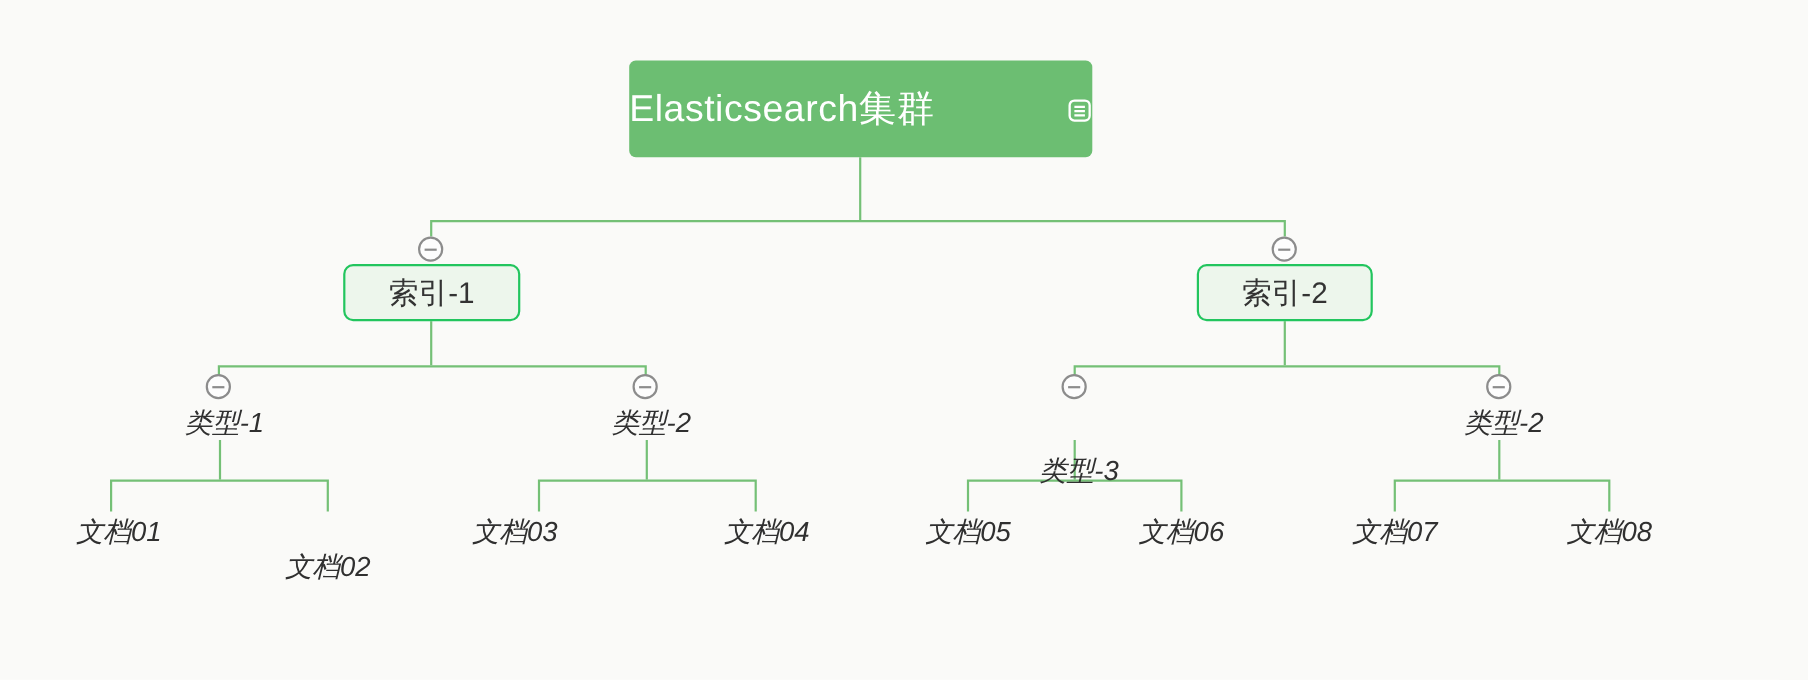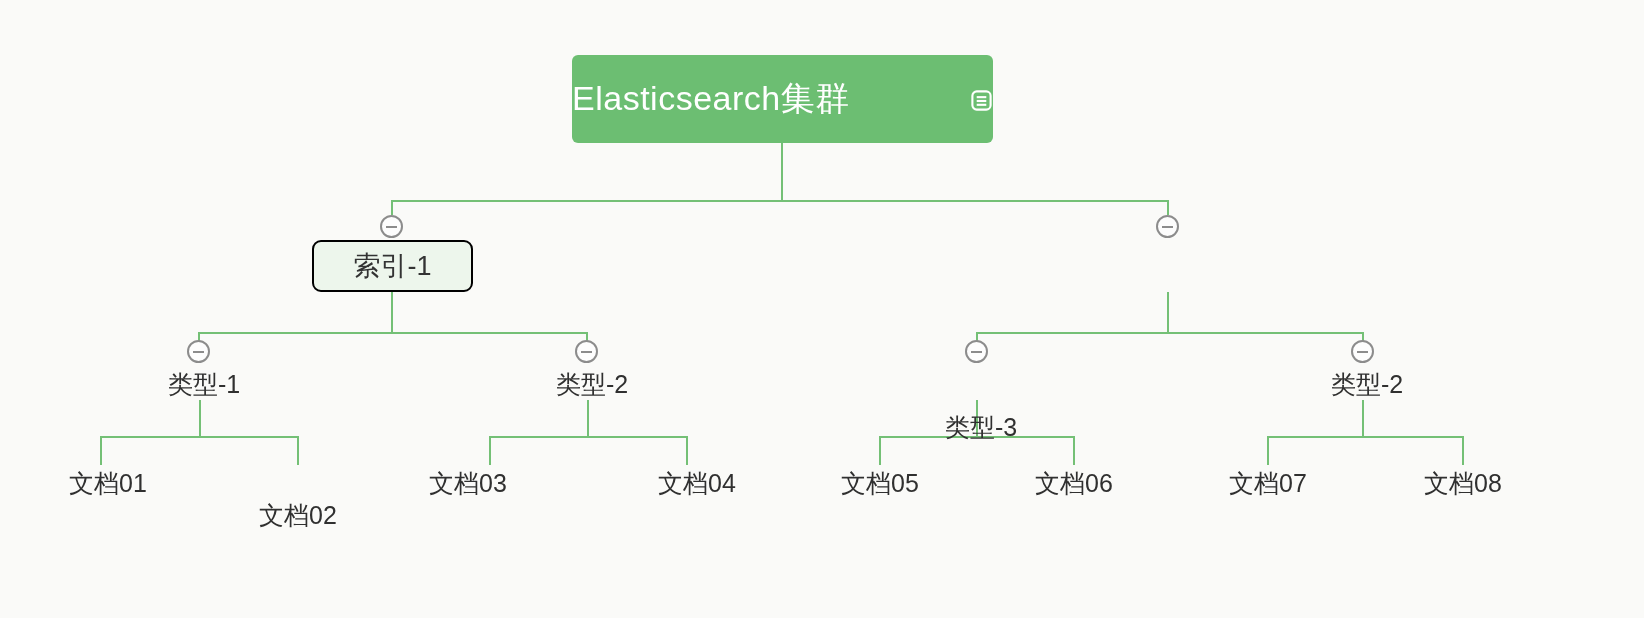--- a/index.html
+++ b/index.html
@@ -41,38 +41,39 @@
   }
   .node-root .note-icon {
     display: inline-flex;
     margin-top: 2px;
   }
   .node-index {
     position: absolute;
     top: 240px;
     height: 52px;
     background: #edf6ec;
-    border: 2px solid #000000;
+    border: 2px solid #22c55e;
     border-radius: 9px;
     box-sizing: border-box;
     display: flex;
     align-items: center;
     justify-content: center;
   }
   .node-index span {
     color: #333333;
     font-size: 27px;
     white-space: nowrap;
   }
   .node-text {
     position: absolute;
     transform: translateX(-50%);
     color: #303030;
     font-size: 25px;
     white-space: nowrap;
+    font-style: italic;
   }
   .collapse-btn {
     position: absolute;
     width: 23px; height: 23px;
     box-sizing: border-box;
     background: #fdfdfd;
     border: 2px solid #8c8c8c;
     border-radius: 50%;
     display: flex;
     align-items: center;
@@ -135,20 +136,23 @@
         <line x1="7" y1="8.5" x2="17" y2="8.5" stroke="#ffffff" stroke-width="2.2"></line>
         <line x1="7" y1="12.5" x2="17" y2="12.5" stroke="#ffffff" stroke-width="2.2"></line>
         <line x1="7" y1="16.5" x2="17" y2="16.5" stroke="#ffffff" stroke-width="2.2"></line>
       </svg>
     </span>
   </div>
 
   <div class="node-index" style="left:312px; width:161px;">
     <span>索引-1</span>
   </div>
+  <div class="node-index" style="left:1088px; width:160px;">
+    <span>索引-2</span>
+  </div>
 
   <div class="collapse-btn" style="left:380px; top:215px;">
     <span class="minus-bar"></span>
   </div>
   <div class="collapse-btn" style="left:1156px; top:215px;">
     <span class="minus-bar"></span>
   </div>
   <div class="collapse-btn" style="left:187px; top:340px;">
     <span class="minus-bar"></span>
   </div>

